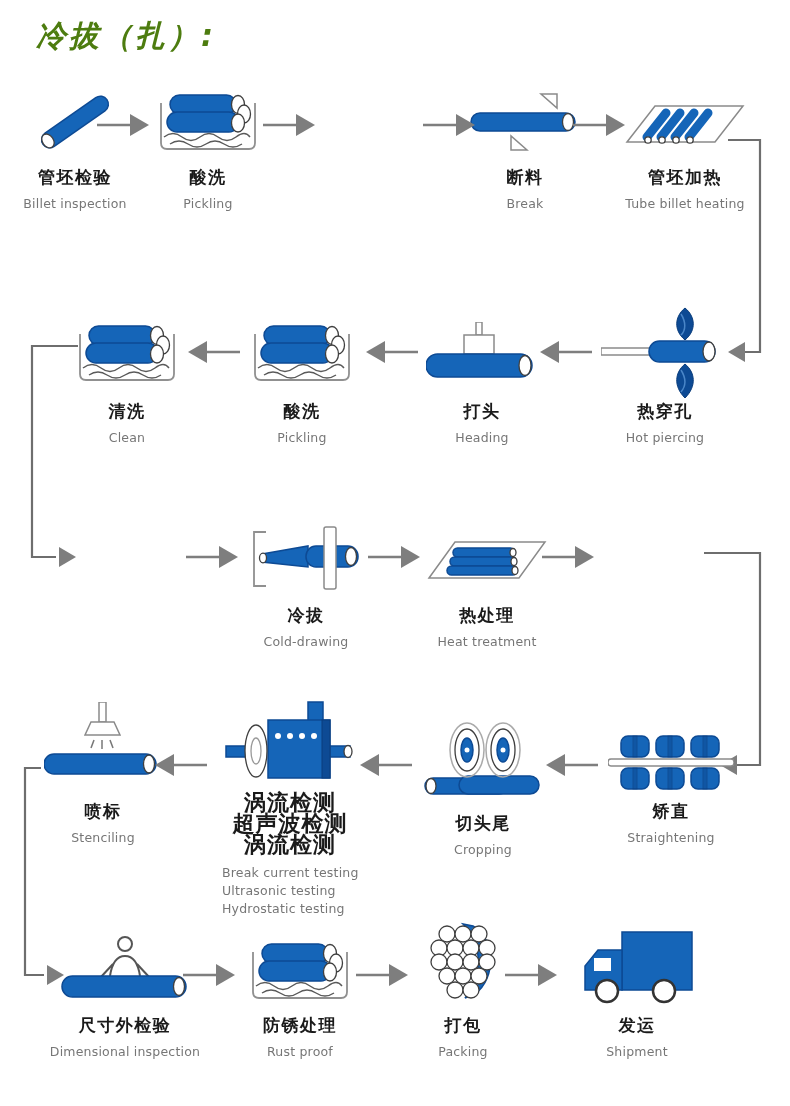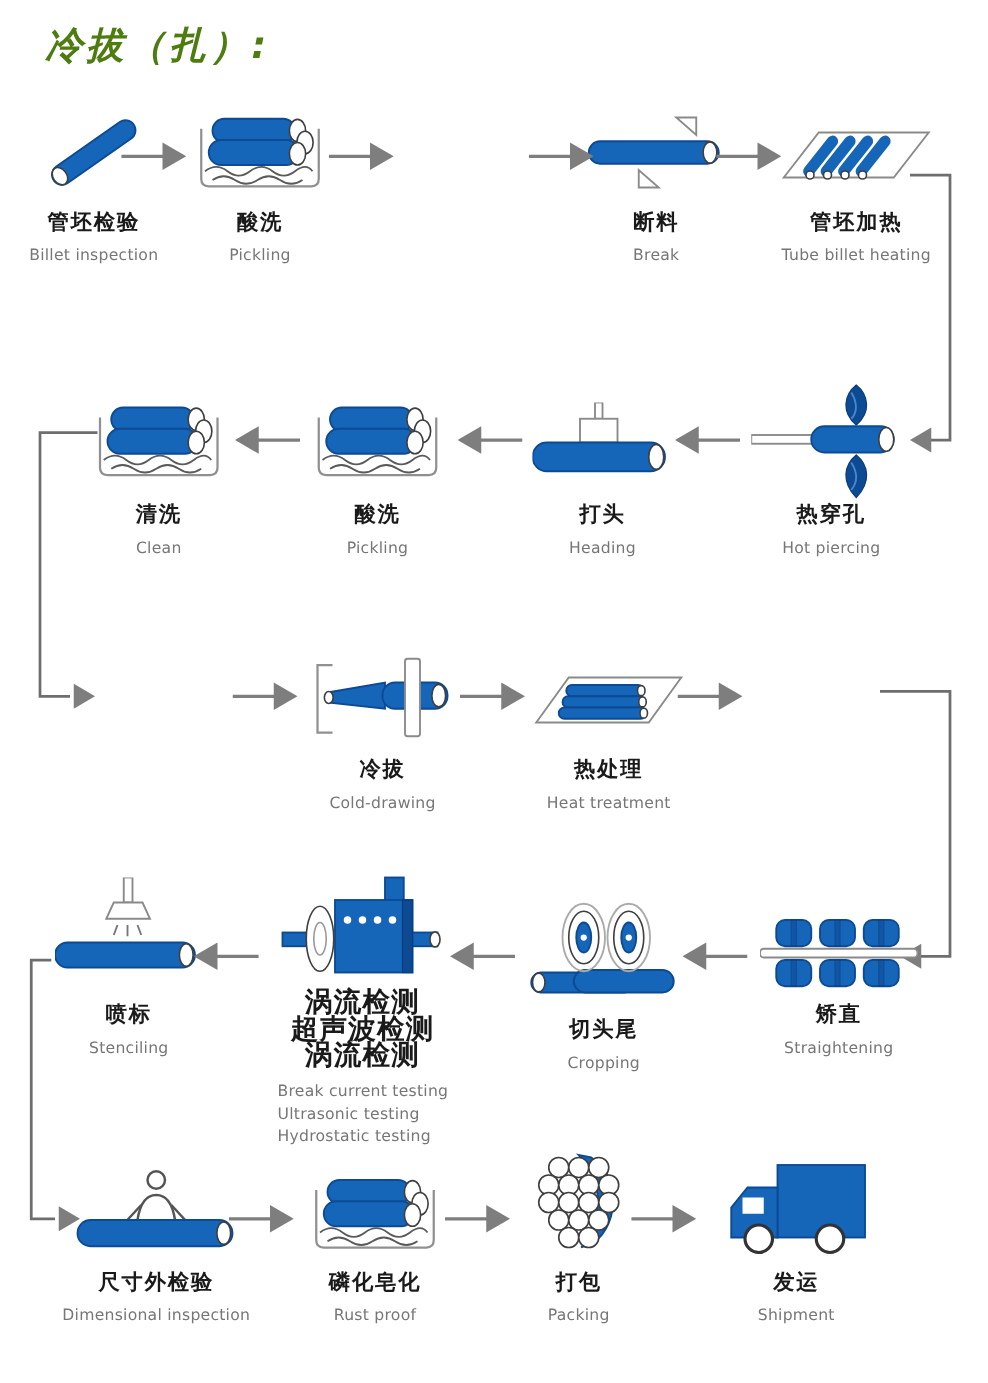--- a/index.html
+++ b/index.html
@@ -415,21 +415,21 @@
         <path class="outline" d="M5 16 V56 Q5 62 11 62 H93 Q99 62 99 56 V16"></path>
         <rect class="tube" x="14" y="8" width="66" height="19" rx="9.5"></rect>
         <rect class="tube" x="11" y="25" width="72" height="20" rx="10"></rect>
         <ellipse class="cap" cx="82" cy="17.5" rx="6.5" ry="9"></ellipse>
         <ellipse class="cap" cx="88" cy="27" rx="6.5" ry="9"></ellipse>
         <ellipse class="cap" cx="82" cy="36" rx="6.5" ry="9"></ellipse>
         <path class="wave" d="M8 50 q9 -7 18 0 t18 0 t18 0 t18 0 t14 0"></path>
         <path class="wave" d="M14 57 q9 -6 18 0 t18 0 t18 0 t18 0"></path>
       </svg>
     </div>
-    <div class="cn">磷化皂化</div>
+    <div class="cn">防锈处理</div>
     <div class="en">Rust proof</div>
   </div>
 
   <div class="station row5" style="left:402px;top:930px;width:122px;">
     <div class="icon">
       <svg width="92" height="92" viewBox="0 0 92 92">
         <path class="tube" d="M56 12 C78 24 80 64 58 80 L48 84 C66 62 66 30 46 10 Z"></path>
         <circle class="cap" cx="30" cy="20" r="8"></circle>
           <circle class="cap" cx="46" cy="20" r="8"></circle>
           <circle class="cap" cx="62" cy="20" r="8"></circle>

